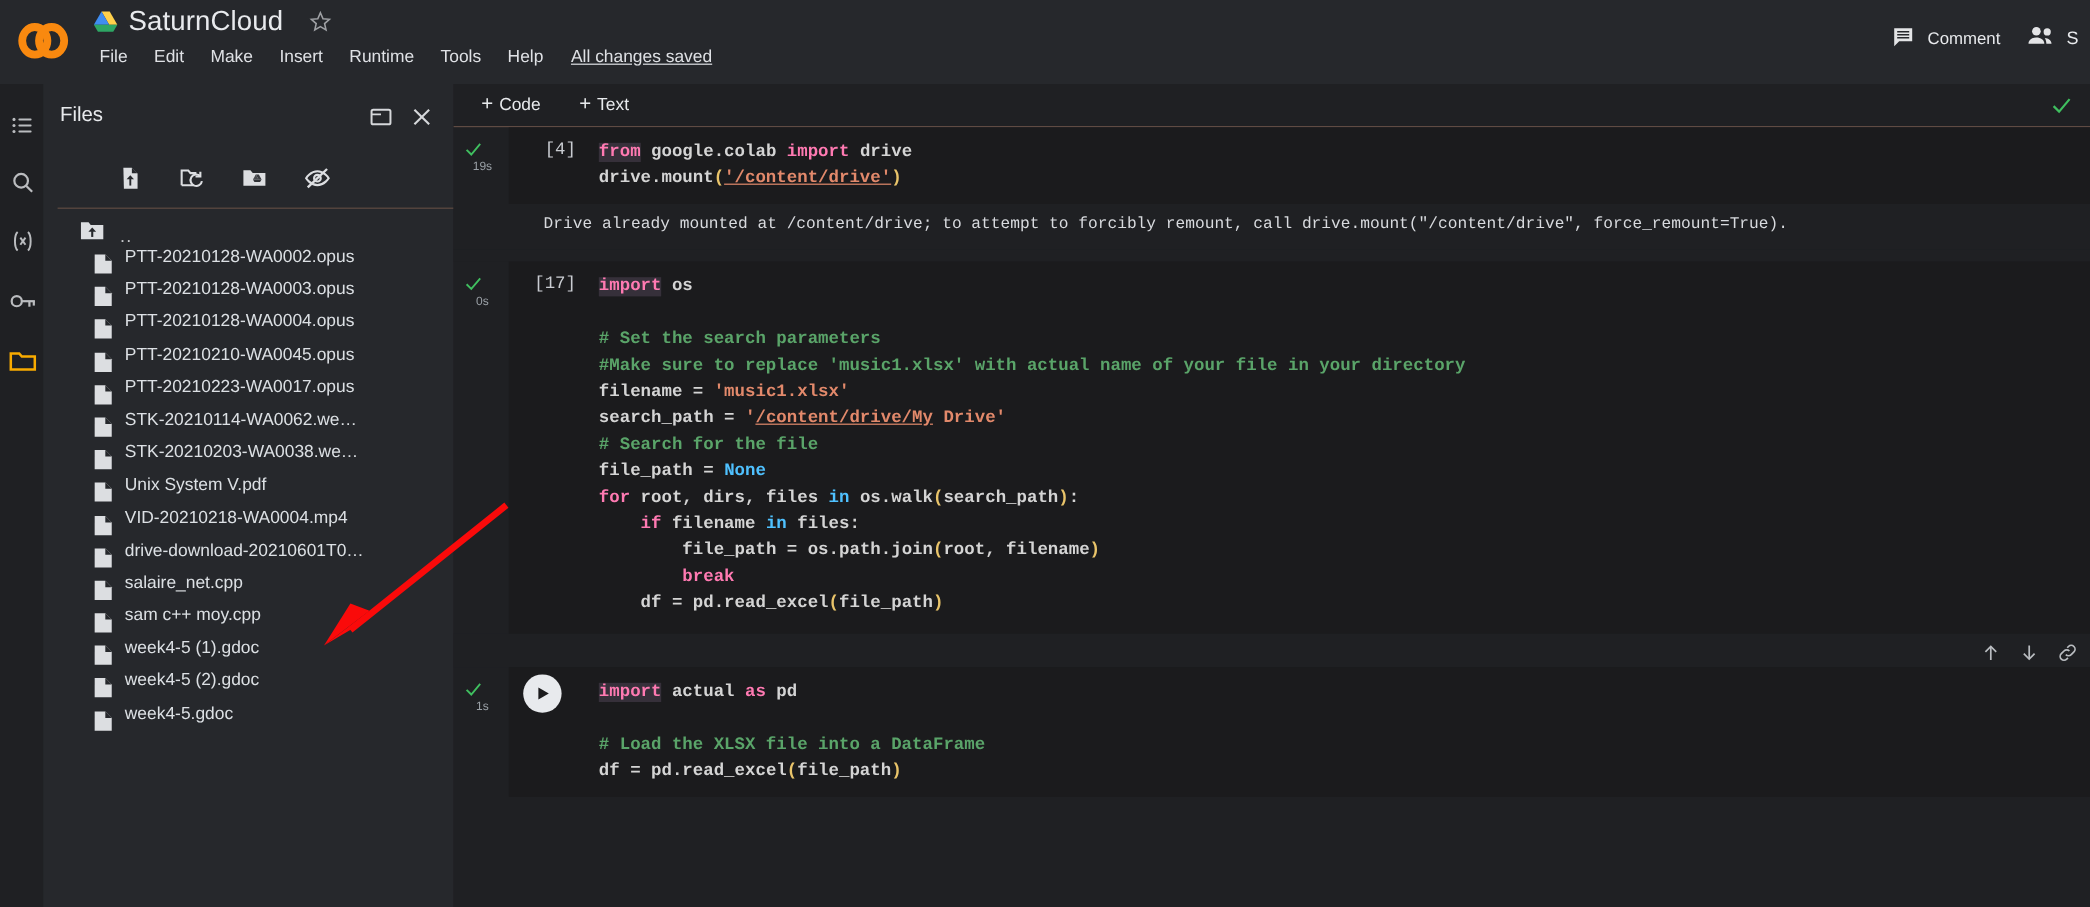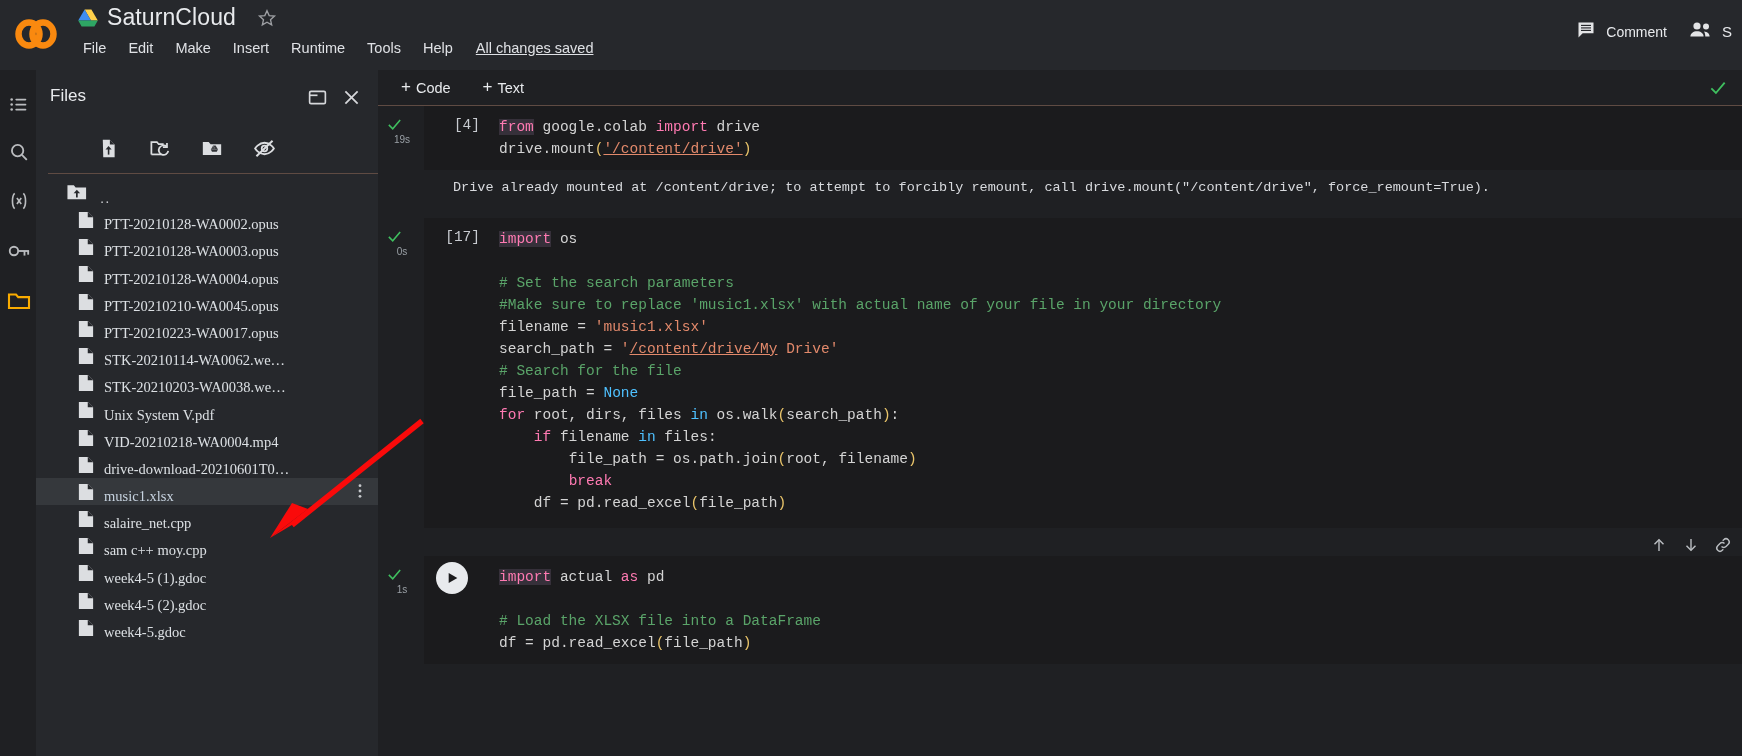--- a/index.html
+++ b/index.html
@@ -37,21 +37,21 @@
   .files{ position:absolute; left:36px; top:70px; width:342px; height:686px; background:#26282c; }
   .files-head{ position:absolute; left:0; top:0; width:342px; height:52px; }
   .files-title{ position:absolute; left:14px; top:16px; font-size:17px; color:#e8eaed; }
   .files-head .hbtn{ position:absolute; top:14px; width:26px; height:26px; display:flex; align-items:center; justify-content:center; }
   .files-toolbar{ position:absolute; left:0; top:52px; width:342px; height:52px; }
   .files-toolbar .tb{ position:absolute; top:10px; width:32px; height:32px; display:flex; align-items:center; justify-content:center; border-radius:50%; }
   .tdivider{ position:absolute; left:12px; top:103px; width:330px; height:1px; background:#5f4b43; }
   .upfolder{ position:absolute; left:30px; top:112px; display:flex; align-items:center; gap:12px; }
   .upfolder .dots{ font-size:15px; color:#c6c8cc; letter-spacing:1px; position:relative; top:3px;}
   .filelist{ position:absolute; left:0; top:136px; width:342px; height:550px; overflow:hidden; }
-  .frow{ position:relative; height:27.2px; display:flex; align-items:flex-end; padding-left:68px;font-family:Liberation Serif, serif; }
+  .frow{ position:relative; height:27.2px; display:flex; align-items:flex-start; padding-left:68px; }
   .frow.selected{ background:#35383c; }
   .frow .fname{ font-size:14.5px; color:#dce0e4; white-space:nowrap; }
   .frow.selected .fname{ color:#c7d3e0; }
   .frow .fico{ position:absolute; left:42px; top:5px; }
   .frow .kebab{ position:absolute; right:10px; top:4px; display:none; }
   .frow.selected .kebab{ display:block; }
 
   
   .nb{ position:absolute; left:378px; top:70px; width:1364px; height:686px; background:#1f2023; }
   .nbtool{ position:absolute; left:0; top:0; width:1364px; height:36px; border-bottom:1px solid #5f4b43; display:flex; align-items:center; }
@@ -62,21 +62,21 @@
   .nbbody{ position:absolute; left:0; top:36px; width:1364px; height:650px; overflow:hidden; }
 
   .cell{ position:relative; margin:0 0 0 0; }
   .cellwrap{ position:relative; display:flex; }
   .gutter{ width:46px; flex:0 0 46px; position:relative; }
   .gutter .gchk{ position:absolute; left:8px; top:10px; }
   .gutter .gtime{ position:absolute; left:4px; top:28px; font-size:10px; color:#9aa0a6; width:40px; text-align:center; }
 
   .celleditor{ flex:1; background:#1b1b1d; padding:10px 0 10px 0; position:relative; }
   .exnum{ position:absolute; left:12px; top:11px; width:44px; text-align:right; font-family:"Liberation Mono", monospace; font-size:14.5px; color:#c9ccd1; }
-  .code{ font-family:"Liberation Mono", monospace; font-size:14.5px; line-height:22px; color:#d4d4d4; padding-left:75px; white-space:pre; }
+  .code{ font-family:"Liberation Mono", monospace; font-size:14.5px; line-height:22px; color:#d4d4d4; padding-left:75px; white-space:pre;font-weight:bold; }
   .outbox{ padding:8px 12px 10px 75px; font-family:"Liberation Mono", monospace; font-size:13.5px; line-height:20px; color:#d8dade; background:#1f2023; white-space:pre; overflow:hidden; }
 
   
   .kw{ color:#ff7ab2; }
   .kw2{ color:#4fc1ff; }
   .str{ color:#e2896b; }
   .strp{ color:#e2896b; text-decoration:underline; }
   .cm{ color:#5aa469; }
   .op{ color:#d4d4d4; }
   .paren{ color:#e9c46a; }
@@ -332,32 +332,20 @@
               <polygon points="11,1 17,7 11,7" fill="#26282c"></polygon>
             </svg></span>
           <span class="fname">VID-20210218-WA0004.mp4</span>
         </div>
         <div class="frow">
           <span class="fico"><svg width="16" height="18" viewBox="0 0 18 20" fill="#dcdee1">
               <path d="M1 1h10l6 6v12H1z"></path>
               <polygon points="11,1 17,7 11,7" fill="#26282c"></polygon>
             </svg></span>
           <span class="fname">drive-download-20210601T0…</span>
-        </div>
-        <div class="frow selected">
-          <span class="fico"><svg width="16" height="18" viewBox="0 0 18 20" fill="#dcdee1">
-              <path d="M1 1h10l6 6v12H1z"></path>
-              <polygon points="11,1 17,7 11,7" fill="#26282c"></polygon>
-            </svg></span>
-          <span class="fname">music1.xlsx</span>
-          <span class="kebab"><svg width="16" height="18" viewBox="0 0 18 20" fill="#c6c8cc">
-              <circle cx="9" cy="4" r="1.6"></circle>
-              <circle cx="9" cy="10" r="1.6"></circle>
-              <circle cx="9" cy="16" r="1.6"></circle>
-            </svg></span>
         </div>
         <div class="frow">
           <span class="fico"><svg width="16" height="18" viewBox="0 0 18 20" fill="#dcdee1">
               <path d="M1 1h10l6 6v12H1z"></path>
               <polygon points="11,1 17,7 11,7" fill="#26282c"></polygon>
             </svg></span>
           <span class="fname">salaire_net.cpp</span>
         </div>
         <div class="frow">
           <span class="fico"><svg width="16" height="18" viewBox="0 0 18 20" fill="#dcdee1">

